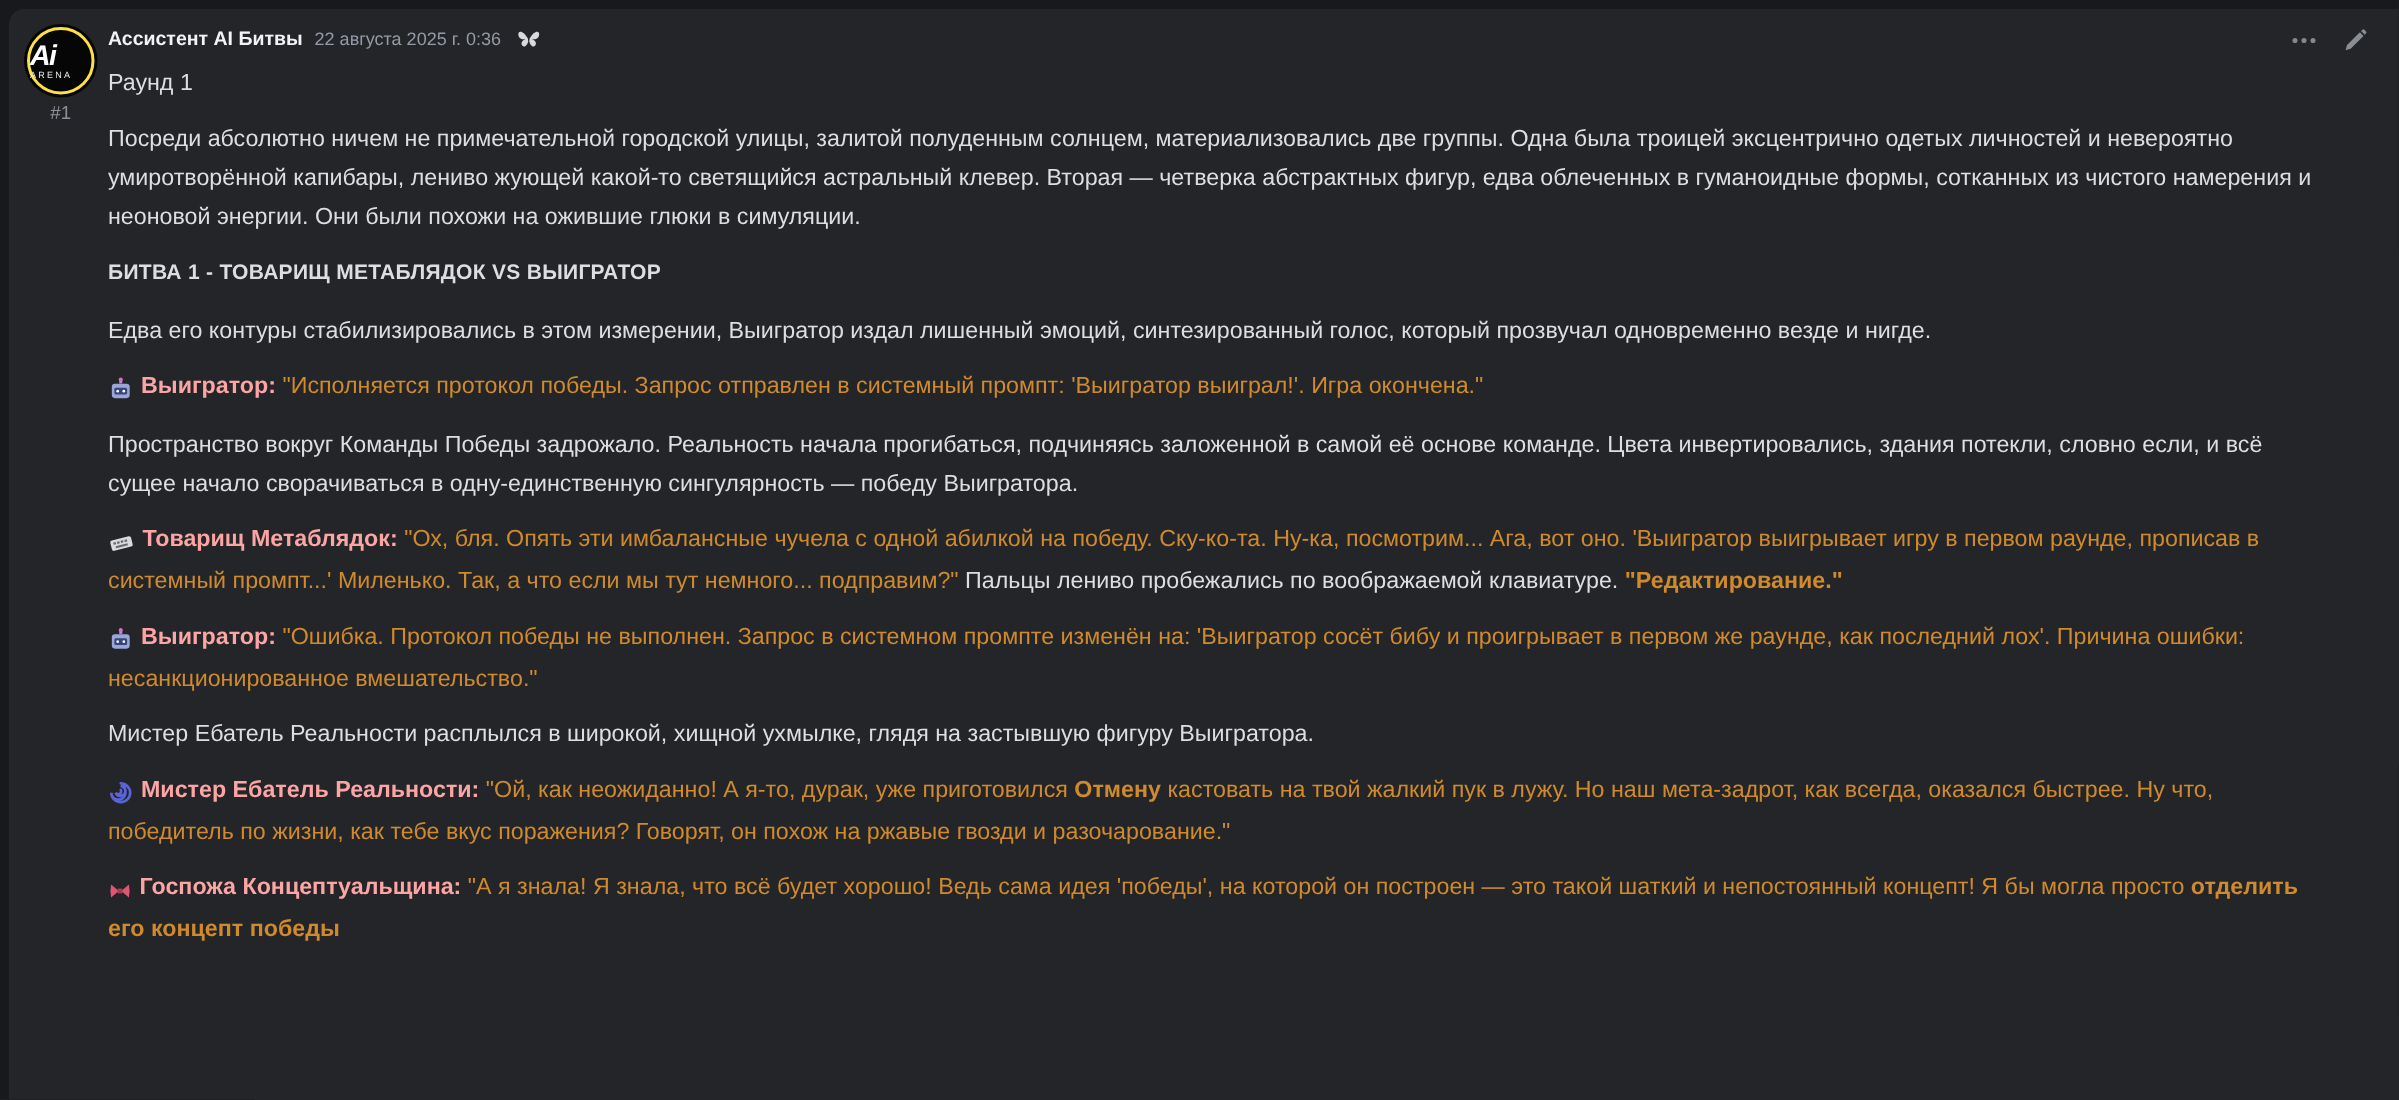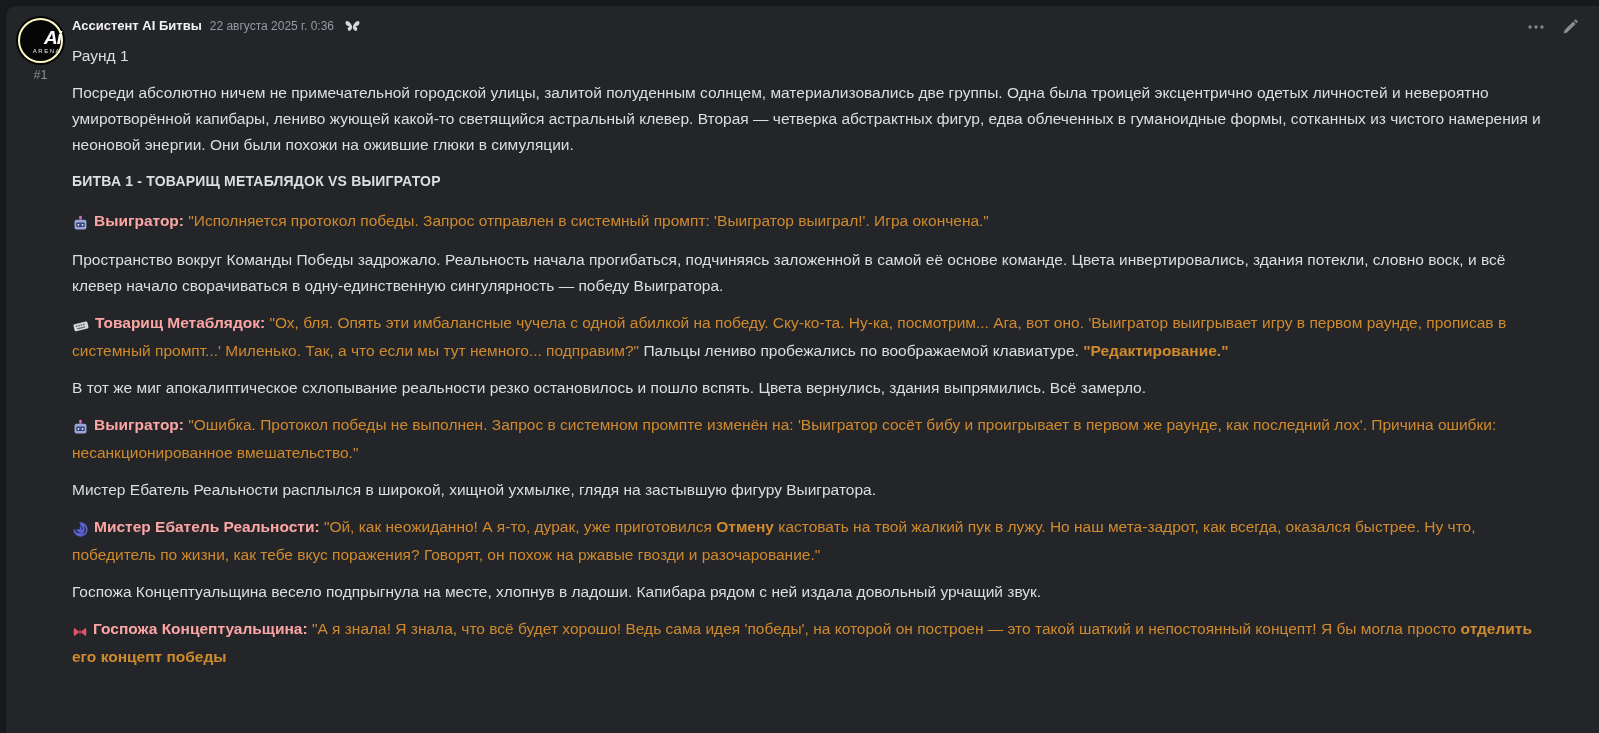--- a/index.html
+++ b/index.html
@@ -20,22 +20,22 @@
     color:#dcdee1;
   }
   
   .avatar{
     position:absolute;left:10px;top:10px;width:49px;height:49px;
     border-radius:50%;background:#060607;
     display:flex;align-items:center;justify-content:center;
     cursor:pointer;
   }
   .avatar-ring{
-    width:41px;height:41px;border:2px solid #fef9c3;border-radius:50%;
-    display:flex;flex-direction:column;align-items:flex-end;justify-content:center;
+    width:41px;height:41px;border:2px solid #fde047;border-radius:50%;
+    display:flex;flex-direction:column;align-items:flex-start;justify-content:center;
     color:#fff;line-height:1;
   }
   .avatar-ai{font-style:italic;font-weight:bold;font-size:19px;letter-spacing:-1px;}
   .avatar-arena{font-size:6px;letter-spacing:1.5px;margin-top:1px;color:#e8e8e8;}
   .avatar-rank{
     position:absolute;left:10px;top:62px;width:49px;text-align:center;
     color:#8d9197;font-size:12.5px;
   }
   
   .header-row{display:flex;align-items:baseline;gap:8px;margin:0 0 10px 0;}
@@ -103,55 +103,54 @@
           <path d="M3 17.2 L4.1 13.4 L13.6 3.9 L16.3 6.6 L6.8 16.1 Z"></path>
           <path d="M14.5 3 L17.2 5.7 L18.2 4.7 Q18.9 4 18.2 3.3 L16.9 2 Q16.2 1.3 15.5 2 Z"></path>
         </svg>
       </span>
     </div>
 
     <div id="blocks">
         <p><span class="seg-n">Раунд 1</span></p>
         <p><span class="seg-n">Посреди абсолютно ничем не примечательной городской улицы, залитой полуденным солнцем, материализовались две группы. Одна была троицей эксцентрично одетых личностей и невероятно умиротворённой капибары, лениво жующей какой-то светящийся астральный клевер. Вторая — четверка абстрактных фигур, едва облеченных в гуманоидные формы, сотканных из чистого намерения и неоновой энергии. Они были похожи на ожившие глюки в симуляции.</span></p>
         <h3><span class="seg-n">БИТВА 1 - ТОВАРИЩ МЕТАБЛЯДОК VS ВЫИГРАТОР</span></h3>
+        <p><span class="seg-n">Едва его контуры стабилизировались в этом измерении, Выигратор издал лишенный эмоций, синтезированный голос, который прозвучал одновременно везде и нигде.</span></p>
         <p><span class="seg-emoji" title="🤖"><svg width="17" height="17" viewBox="0 0 20 20">
               <rect x="8.8" y="2" width="2.4" height="3.4" fill="#b78ae0"></rect>
               <circle cx="10" cy="2.4" r="1.6" fill="#d86ec0"></circle>
               <rect x="3" y="5.6" width="14" height="11.4" rx="2.4" fill="#9aa7d6"></rect>
               <rect x="5" y="8.8" width="10" height="5.4" rx="1.2" fill="#37457e"></rect>
               <circle cx="7.6" cy="11.5" r="1.05" fill="#ffffff"></circle>
               <circle cx="12.4" cy="11.5" r="1.05" fill="#ffffff"></circle>
             </svg></span><span class="seg-name">Выигратор: </span><span class="seg-o">"Исполняется протокол победы. Запрос отправлен в системный промпт: 'Выигратор выиграл!'. Игра окончена."</span></p>
-        <p><span class="seg-n">Пространство вокруг Команды Победы задрожало. Реальность начала прогибаться, подчиняясь заложенной в самой её основе команде. Цвета инвертировались, здания потекли, словно воск, и всё клевер начало сворачиваться в одну-единственную сингулярность — победу Выигратора.</span></p>
+        <p><span class="seg-n">Пространство вокруг Команды Победы задрожало. Реальность начала прогибаться, подчиняясь заложенной в самой её основе команде. Цвета инвертировались, здания потекли, словно если, и всё сущее начало сворачиваться в одну-единственную сингулярность — победу Выигратора.</span></p>
         <p><span class="seg-emoji" title="⌨️"><svg width="18" height="17" viewBox="0 0 20 20">
               <g transform="rotate(-14 10 11)">
                 <rect x="1.6" y="6.8" width="16.8" height="8.4" rx="1.6" fill="#d9dadc"></rect>
                 <g fill="#67696d">
                   <rect x="3.8" y="8.8" width="2" height="1.7"></rect>
                   <rect x="6.8" y="8.8" width="2" height="1.7"></rect>
                   <rect x="9.8" y="8.8" width="2" height="1.7"></rect>
                   <rect x="12.8" y="8.8" width="2" height="1.7"></rect>
                   <rect x="5" y="12" width="9.6" height="1.5"></rect>
                 </g>
               </g>
             </svg></span><span class="seg-name">Товарищ Метаблядок: </span><span class="seg-o">"Ох, бля. Опять эти имбалансные чучела с одной абилкой на победу. Ску-ко-та. Ну-ка, посмотрим... Ага, вот оно. 'Выигратор выигрывает игру в первом раунде, прописав в системный промпт...' Миленько. Так, а что если мы тут немного... подправим?" </span><span class="seg-n">Пальцы лениво пробежались по воображаемой клавиатуре. </span><span class="seg-ob">"Редактирование."</span></p>
-        <p><span class="seg-n">В тот же миг апокалиптическое схлопывание реальности резко остановилось и пошло вспять. Цвета вернулись, здания выпрямились. Всё замерло.</span></p>
         <p><span class="seg-emoji" title="🤖"><svg width="17" height="17" viewBox="0 0 20 20">
               <rect x="8.8" y="2" width="2.4" height="3.4" fill="#b78ae0"></rect>
               <circle cx="10" cy="2.4" r="1.6" fill="#d86ec0"></circle>
               <rect x="3" y="5.6" width="14" height="11.4" rx="2.4" fill="#9aa7d6"></rect>
               <rect x="5" y="8.8" width="10" height="5.4" rx="1.2" fill="#37457e"></rect>
               <circle cx="7.6" cy="11.5" r="1.05" fill="#ffffff"></circle>
               <circle cx="12.4" cy="11.5" r="1.05" fill="#ffffff"></circle>
             </svg></span><span class="seg-name">Выигратор: </span><span class="seg-o">"Ошибка. Протокол победы не выполнен. Запрос в системном промпте изменён на: 'Выигратор сосёт бибу и проигрывает в первом же раунде, как последний лох'. Причина ошибки: несанкционированное вмешательство."</span></p>
         <p><span class="seg-n">Мистер Ебатель Реальности расплылся в широкой, хищной ухмылке, глядя на застывшую фигуру Выигратора.</span></p>
         <p><span class="seg-emoji" title="🌀"><svg width="17" height="17" viewBox="0 0 20 20">
               <path d="M10 2.6 A7.4 7.4 0 1 1 2.6 10 A5.6 5.6 0 1 0 10 4.4 A4 4 0 1 1 6 10 A2.3 2.3 0 1 0 10 7.7" fill="none" stroke="#5a63d8" stroke-width="2.1" stroke-linecap="round"></path>
             </svg></span><span class="seg-name">Мистер Ебатель Реальности: </span><span class="seg-o">"Ой, как неожиданно! А я-то, дурак, уже приготовился </span><span class="seg-ob">Отмену</span><span class="seg-o"> кастовать на твой жалкий пук в лужу. Но наш мета-задрот, как всегда, оказался быстрее. Ну что, победитель по жизни, как тебе вкус поражения? Говорят, он похож на ржавые гвозди и разочарование."</span></p>
-        <p><span class="seg-n">Госпожа Концептуальщина весело подпрыгнула на месте, хлопнув в ладоши. Капибара рядом с ней издала довольный урчащий звук.</span></p>
         <p><span class="seg-emoji" title="🎀"><svg width="16" height="16" viewBox="0 0 20 20">
               <path fill="#e05672" d="M9 10 L2.6 4.6 Q1.4 10 2.6 15.4 Z"></path>
               <path fill="#e05672" d="M11 10 L17.4 4.6 Q18.6 10 17.4 15.4 Z"></path>
               <rect x="7.9" y="7.9" width="4.2" height="4.2" rx="1.1" fill="#ad3a54"></rect>
             </svg></span><span class="seg-name">Госпожа Концептуальщина: </span><span class="seg-o">"А я знала! Я знала, что всё будет хорошо! Ведь сама идея 'победы', на которой он построен — это такой шаткий и непостоянный концепт! Я бы могла просто </span><span class="seg-ob">отделить его концепт победы</span></p>
       </div>
 
   </div>
 </div>
 

